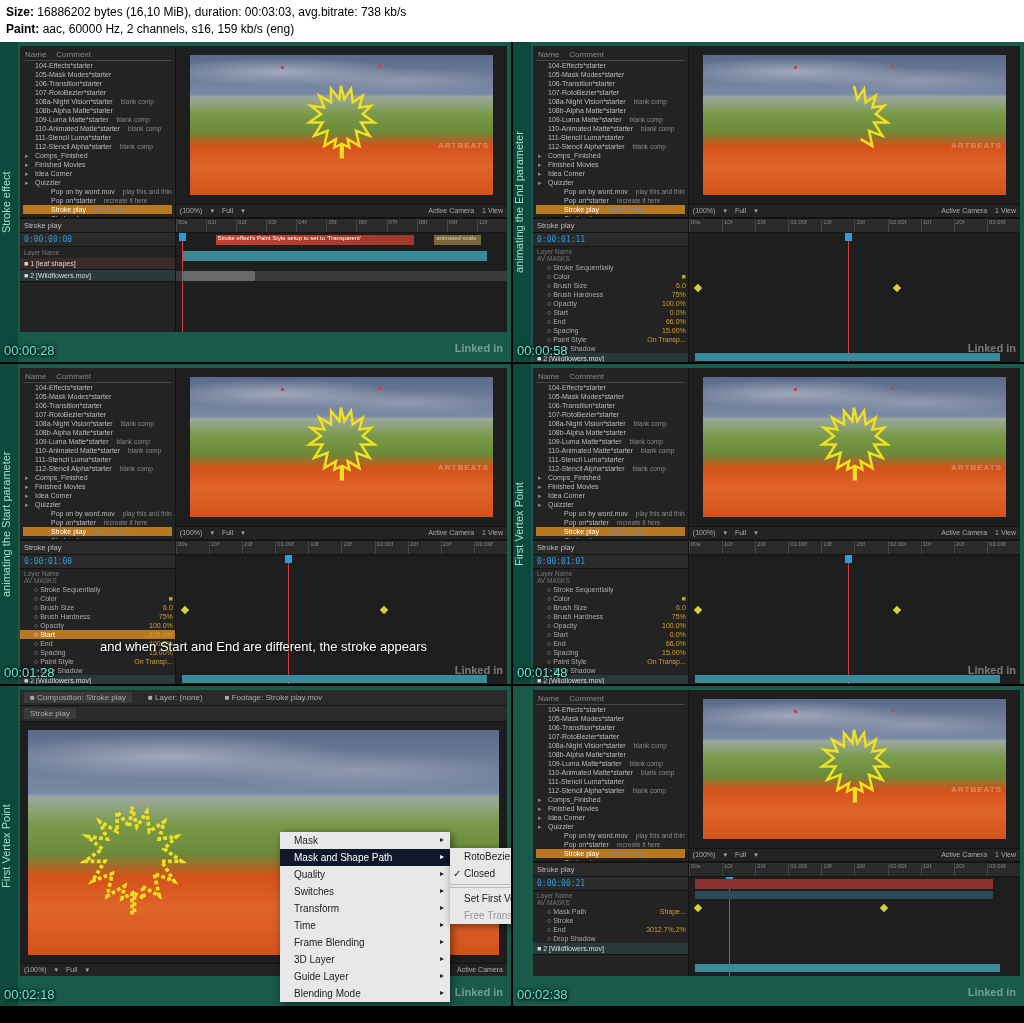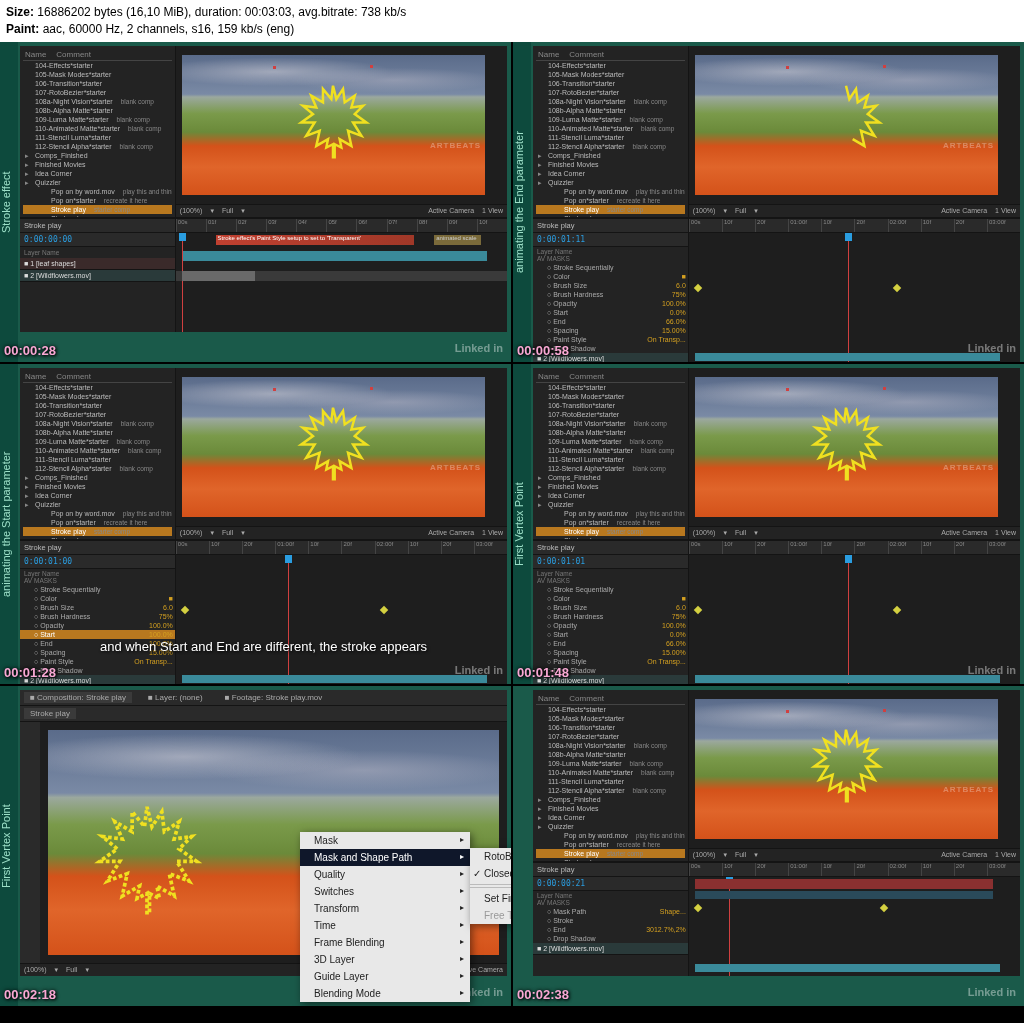--- a/index.html
+++ b/index.html
@@ -11,21 +11,21 @@
 .vlabel { position:absolute; left:0; top:0; bottom:0; width:18px; background:#0d4a3d; color:#9de0c8; writing-mode:vertical-rl; transform:rotate(180deg); text-align:center; font-size:11px; padding:4px 0; }
 .ae { position:absolute; left:20px; top:4px; right:4px; bottom:30px; background:#2a2a2a; display:flex; flex-direction:column; }
 .ae-top { display:flex; height:60%; }
 .panel { width:32%; background:#232323; border-right:1px solid #141414; padding:3px; overflow:hidden; }
 .panel-hdr { display:flex; font-size:8px; color:#888; border-bottom:1px solid #444; padding:1px 2px; gap:10px; }
 .item { font-size:7px; color:#bbb; padding:1px 2px 1px 12px; white-space:nowrap; overflow:hidden; position:relative; }
 .item.sel { background:#b8781f; color:#fff; }
 .item.folder::before { content:"▸"; position:absolute; left:2px; color:#888; }
 .item .tag { color:#888; margin-left:8px; font-size:6.5px; }
 .viewer { flex:1; background:#1e1e1e; display:flex; flex-direction:column; }
-.preview { flex:1; display:flex; align-items:center; padding:6px;text-decoration:underline; }
+.preview { flex:1; display:flex; align-items:center; justify-content:center; padding:6px;text-decoration:underline; }
 .landscape { width:95%; height:95%; position:relative; background:linear-gradient(to bottom,#5a6b8a 0%,#7a8aa5 28%,#9ba89e 30%,#7a9a4a 42%,#6b8a3a 55%,#d4521a 65%,#e0652a 80%,#d4521a 100%); overflow:hidden; }
 .clouds { position:absolute; top:0; left:0; right:0; height:30%; background:radial-gradient(ellipse at 30% 40%,rgba(200,200,210,0.6),transparent 40%),radial-gradient(ellipse at 70% 60%,rgba(180,180,195,0.5),transparent 35%); }
 .wm { position:absolute; right:4px; bottom:32%; color:rgba(255,255,255,0.3); font-size:8px; font-weight:bold; letter-spacing:1px; }
 .leaf { position:absolute; left:50%; top:50%; transform:translate(-50%,-55%); width:44%; height:60%; }
 .leaf svg { width:100%; height:100%; overflow:visible; }
 .leaf path { fill:none; stroke:#f0e020; stroke-width:3; }
 .dot { width:3px; height:3px; background:#d04040; position:absolute; }
 .vc { background:#232323; font-size:7px; color:#aaa; padding:2px 4px; display:flex; gap:8px; border-top:1px solid #141414; }
 .timeline { flex:1; background:#232323; border-top:2px solid #141414; display:flex; }
 .tl-left { width:32%; border-right:1px solid #141414; }
@@ -38,29 +38,29 @@
 .tl-right { flex:1; background:#1e1e1e; position:relative; }
 .ruler { height:14px; background:#2a2a2a; border-bottom:1px solid #141414; display:flex; font-size:6px; color:#888; }
 .ruler span { flex:1; border-left:1px solid #444; padding-left:1px; }
 .tracks { position:relative; height:calc(100% - 14px); }
 .bar { position:absolute; height:10px; background:#9a7a3a; top:2px; }
 .bar.effects { background:linear-gradient(to right,#c04030,#a03828); font-size:6px; color:#fff; padding:0 2px; overflow:hidden; }
 .bar.cyan { background:#3a8a9a; }
 .playhead { position:absolute; top:0; bottom:0; width:1px; background:#d04040; }
 .playhead::before { content:""; position:absolute; top:0; left:-3px; width:7px; height:8px; background:#2a9de0; }
 .kf { position:absolute; width:6px; height:6px; background:#d4d040; transform:rotate(45deg); }
-.ts { position:absolute; left:4px; bottom:4px; color:#f9a8d4; font-size:13px; font-weight:bold; text-shadow:1px 1px 3px #000,0 0 4px #000; z-index:10; }
+.ts { position:absolute; left:4px; bottom:4px; color:#5eead4; font-size:13px; font-weight:normal; text-shadow:1px 1px 3px #000,0 0 4px #000; z-index:10; }
 .linkedin { position:absolute; right:8px; bottom:8px; color:rgba(255,255,255,0.4); font-size:11px; font-weight:bold; z-index:10; }
 .caption { position:absolute; left:20px; right:4px; bottom:30px; text-align:center; color:#fff; font-size:13px; text-shadow:1px 1px 3px #000; z-index:9; pointer-events:none; }
 
 .t5-ae { display:flex; flex-direction:column; }
 .t5-tabs { background:#2a2a2a; font-size:8px; padding:2px 4px; display:flex; gap:10px; border-bottom:1px solid #141414; }
 .t5-tabs .tab { color:#aaa; padding:1px 6px; }
 .t5-tabs .tab.active { background:#3a3a3a; }
-.t5-prev { flex:1; position:relative; background:#1e1e1e; padding:8px;margin-left:20px; }
+.t5-prev { flex:1; position:relative; background:#1e1e1e; padding:8px; }
 .ctx { position:absolute; background:#e8e8e8; color:#222; font-size:10px; box-shadow:2px 2px 8px rgba(0,0,0,0.5); z-index:20; }
 .ctx-item { padding:3px 24px 3px 14px; white-space:nowrap; position:relative; }
 .ctx-item.sub::after { content:"▸"; position:absolute; right:6px; font-size:8px; }
 .ctx-item.sel { background:#0f172a; color:#fff; }
 .ctx-sep { height:1px; background:#bbb; margin:2px 0; }
 .ctx-item.chk::before { content:"✓"; position:absolute; left:3px; }
 .ctx-item.dis { color:#999; }
 </style>
 </head>
 <body>

